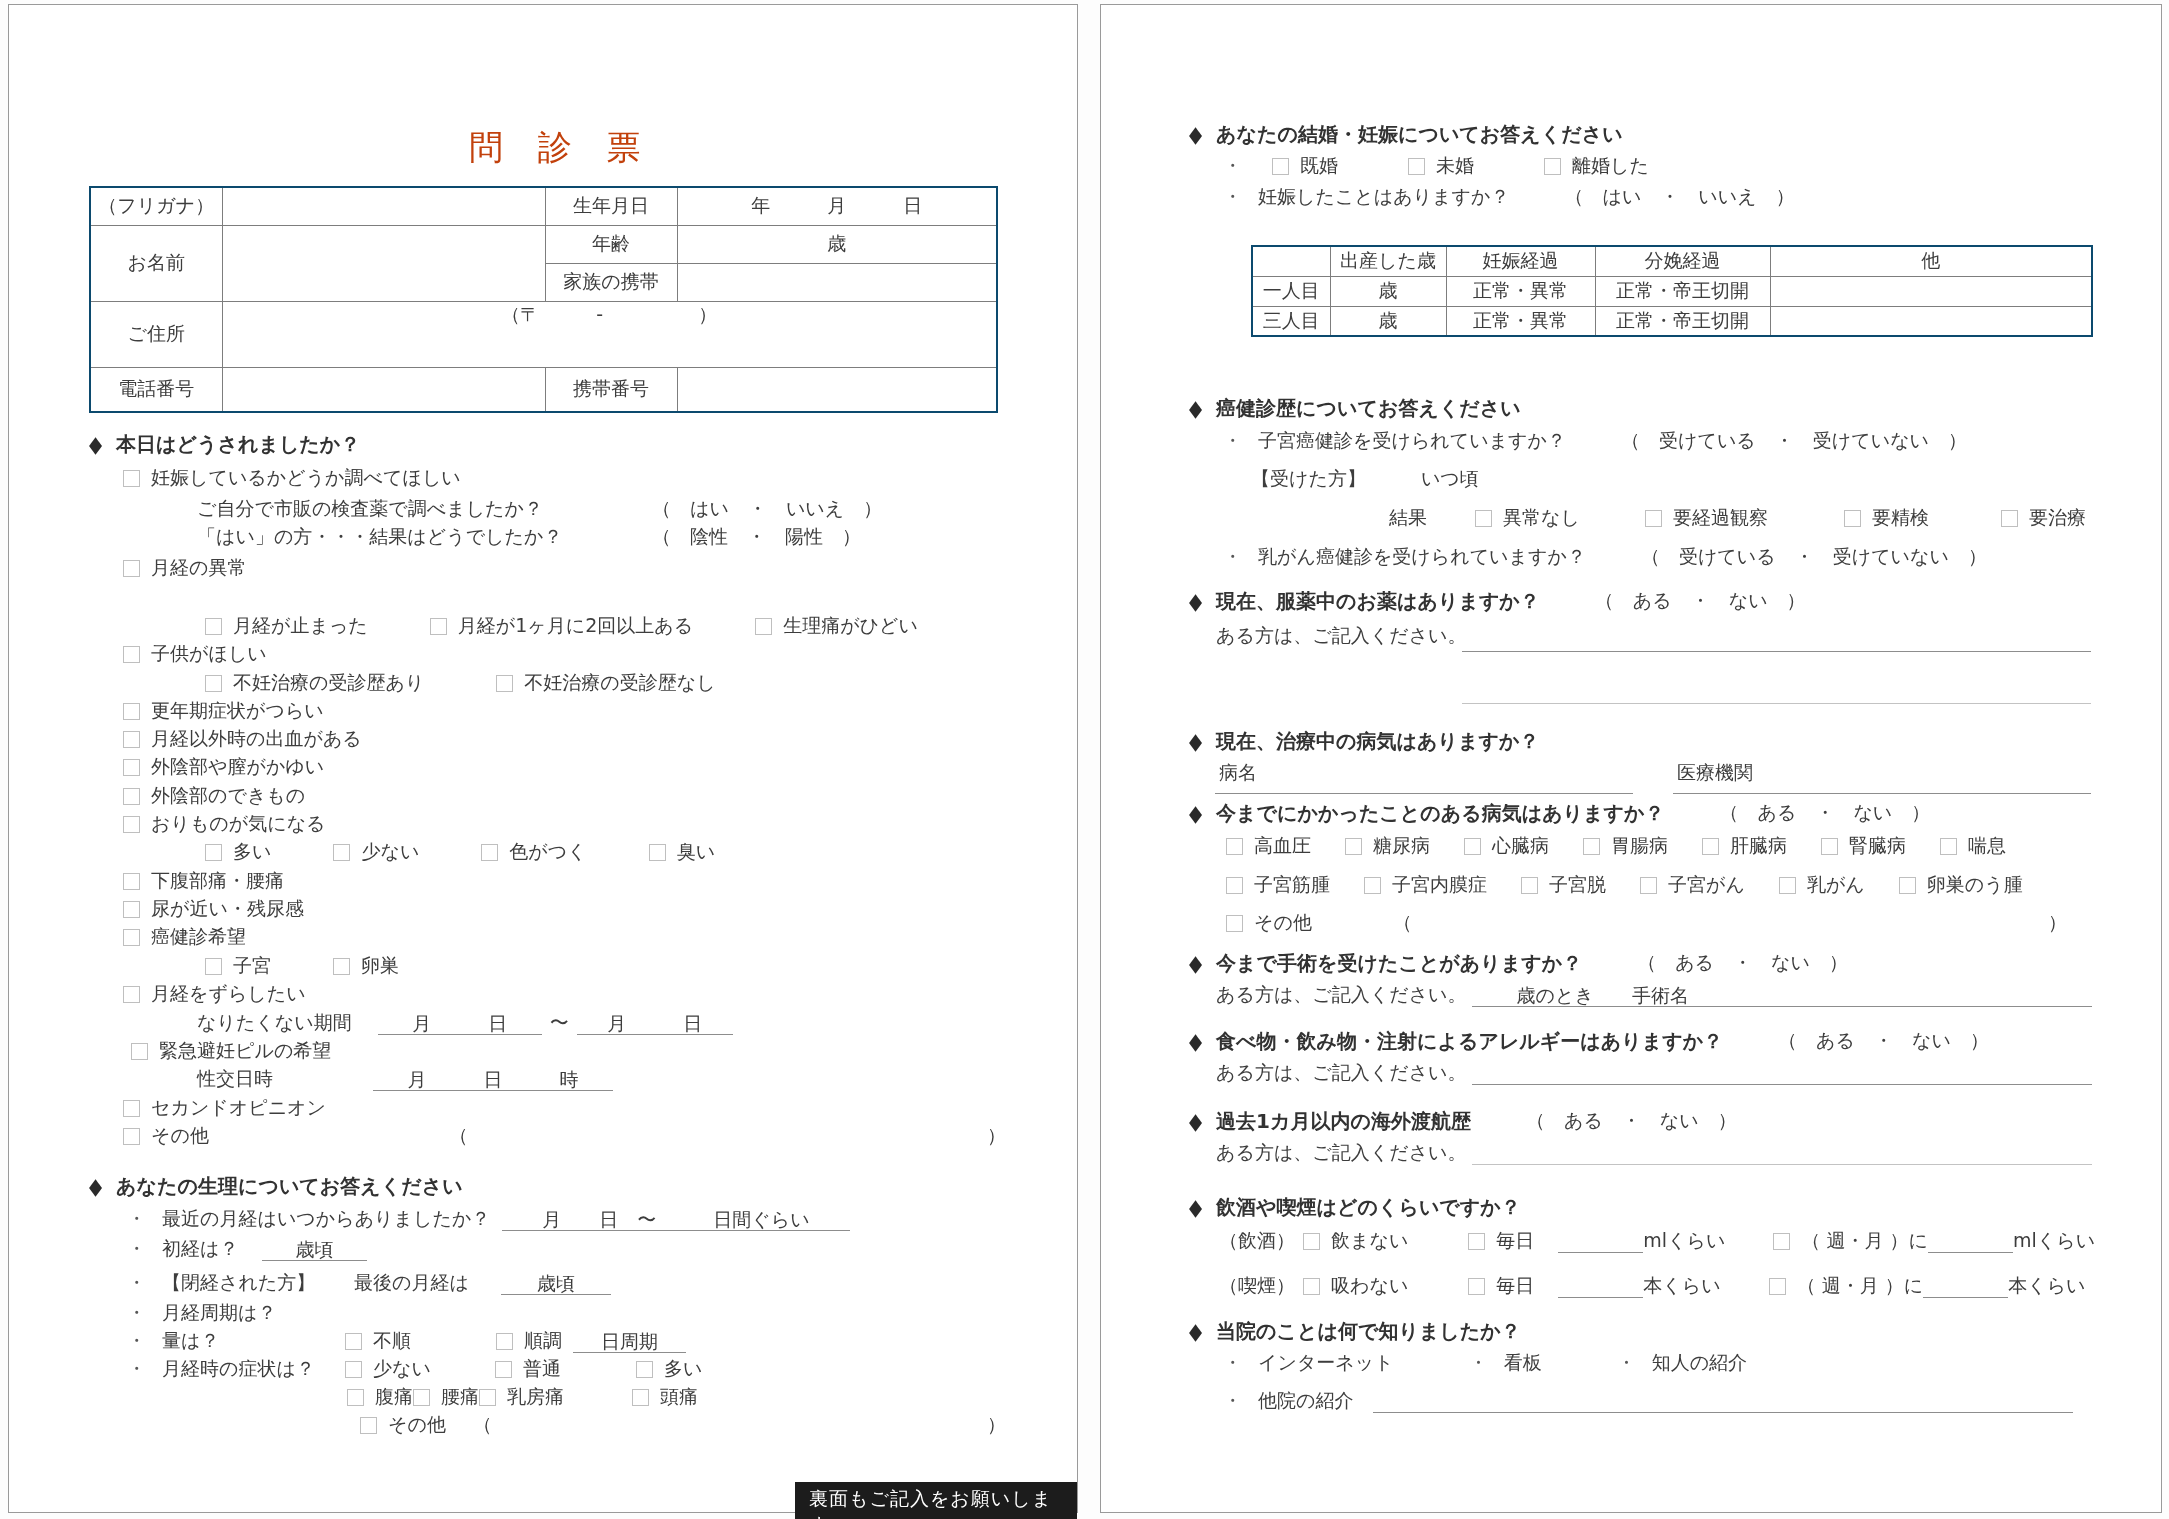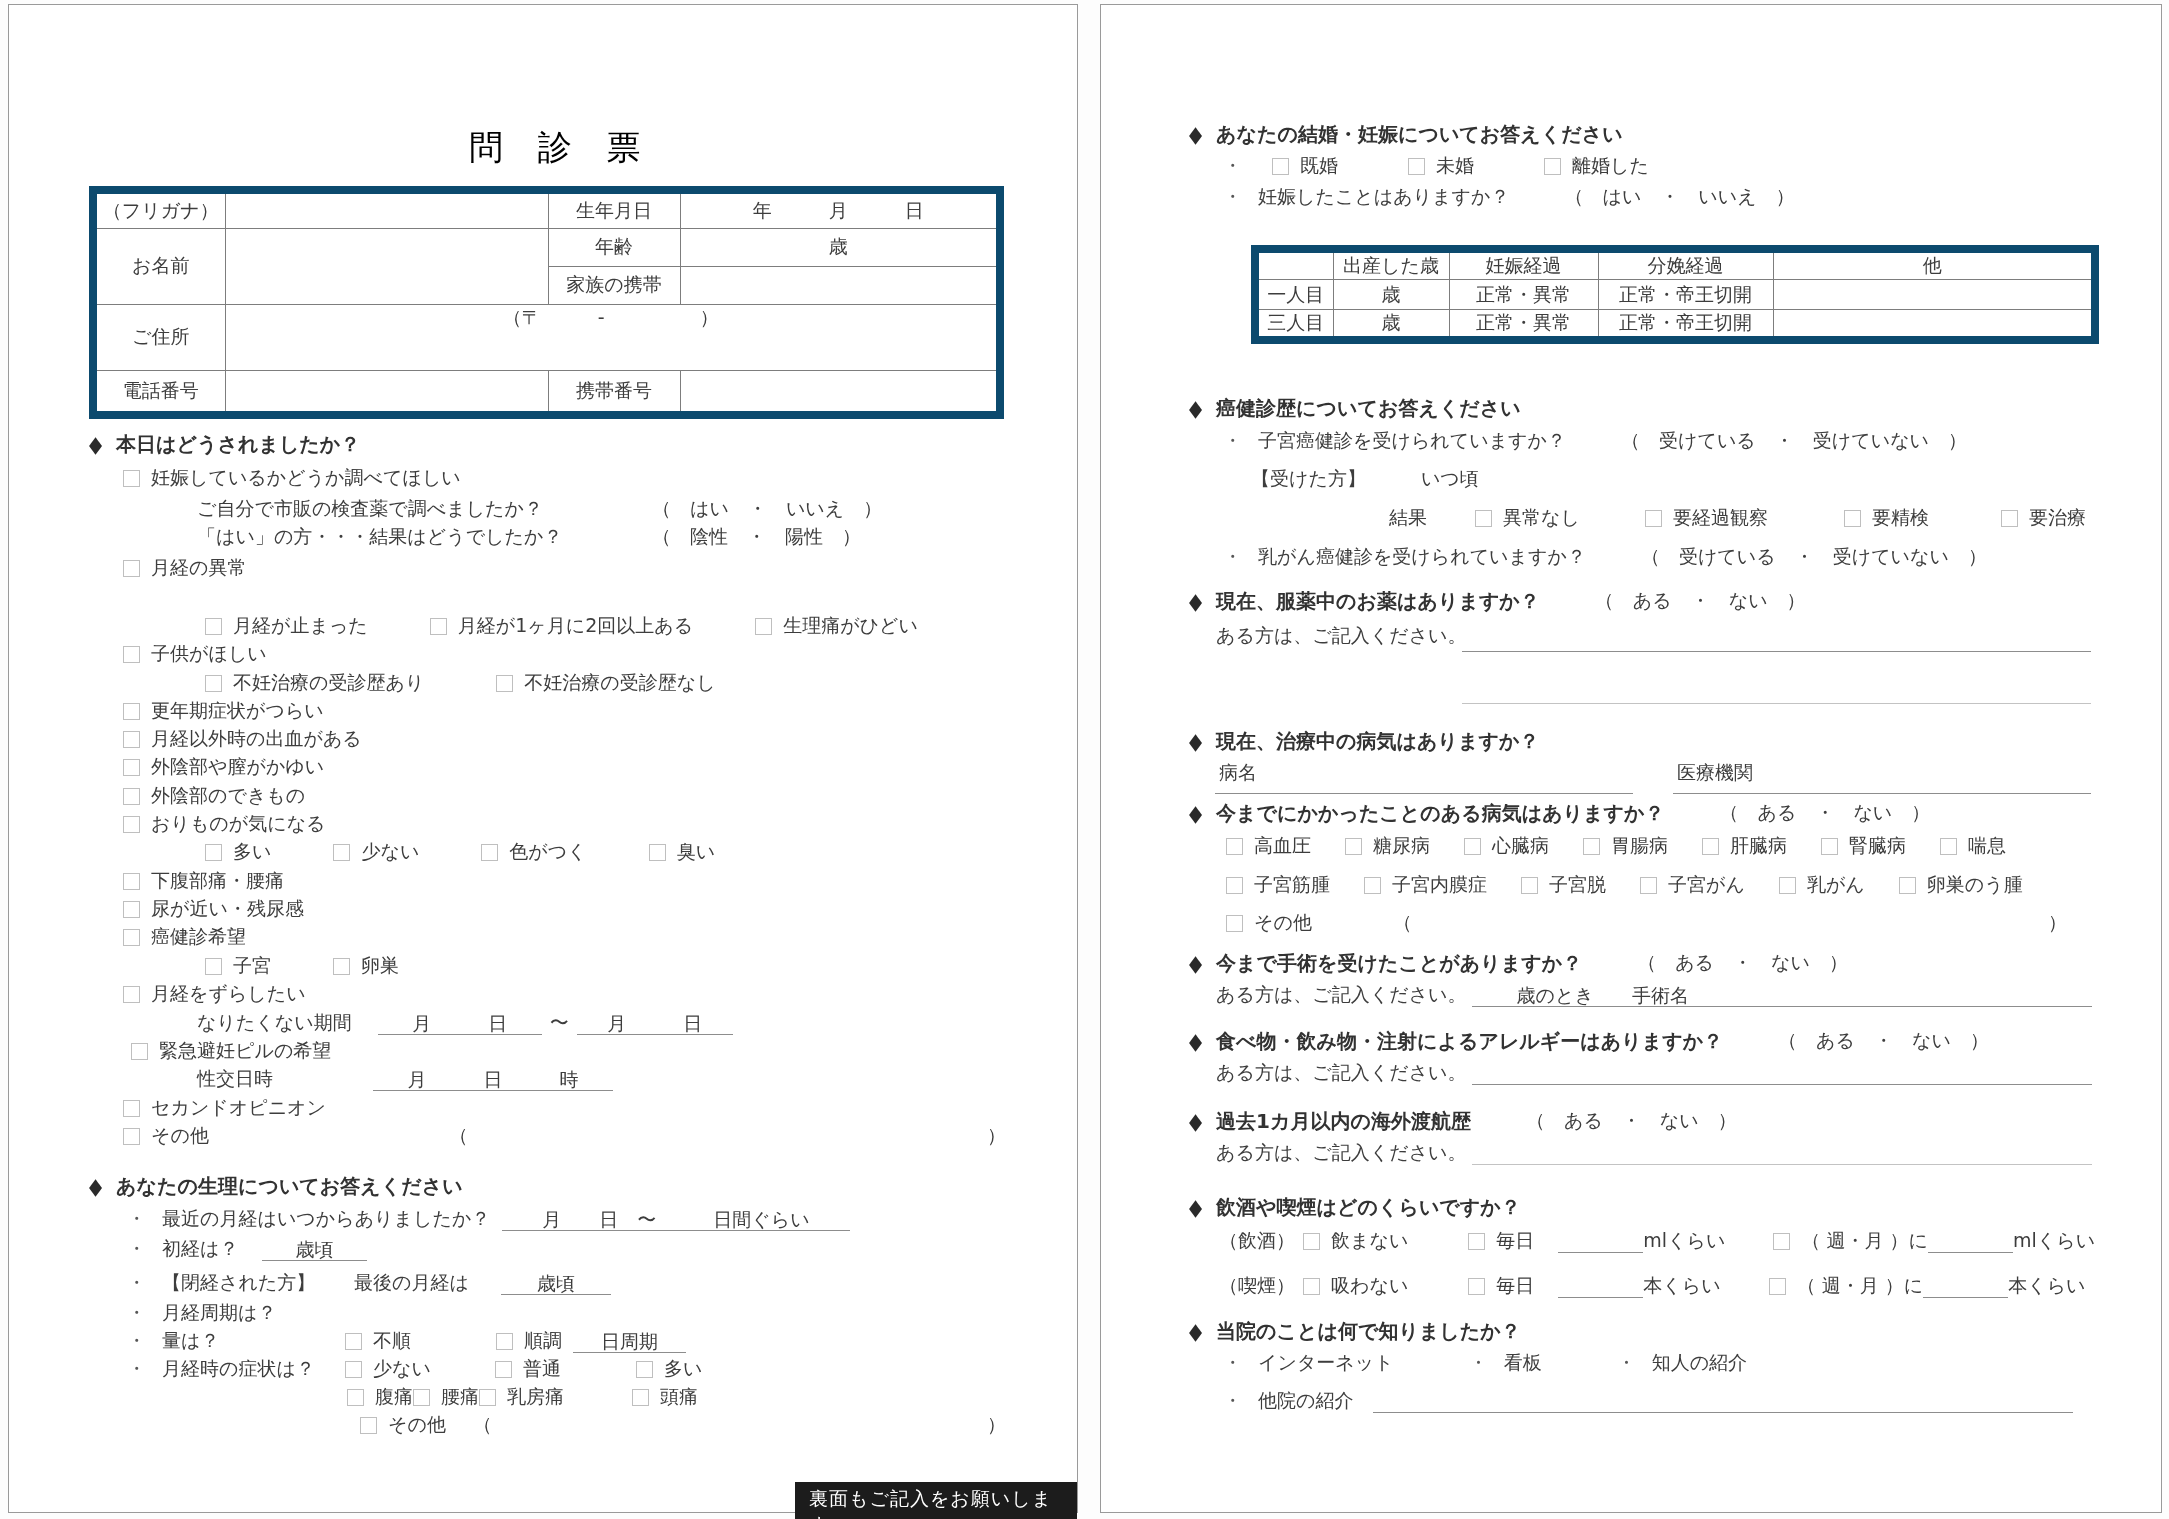--- a/index.html
+++ b/index.html
@@ -12,24 +12,24 @@
   .sec{font-weight:bold;font-size:20px;color:#323232;}
   .dia{display:inline-block;margin-right:14px;font-size:17px;transform:scaleY(1.35);color:#2a2a2a;}
   .bu{margin-right:16px;color:#555;flex:none;}
   .cb{width:15px;height:15px;border:1.5px solid #bfbfbf;flex:none;display:inline-block;background:#fff;}
   .cbi{display:flex;align-items:center;}
   .cbi>.cb{margin-right:11px;}
   .u{display:inline-block;border-bottom:1.5px solid #8d8d8d;text-align:center;height:24px;box-sizing:border-box;}
   .ap{position:absolute;top:0;height:100%;display:flex;align-items:center;}
   .hline{position:absolute;border-bottom:1.5px solid #8d8d8d;height:0;}
   .lt{border-color:#c3c3c3;}
-  .pagetitle{position:absolute;font-size:34px;letter-spacing:12px;color:#000000;font-weight:500;}
+  .pagetitle{position:absolute;font-size:34px;letter-spacing:12px;color:#c2410c;font-weight:500;}
   table.frm{border-collapse:collapse;position:absolute;table-layout:fixed;}
   table.frm td{border:1px solid #7d7d7d;font-size:19px;text-align:center;padding:0;color:#3d3d3d;overflow:hidden;}
-  table.frm{border:8px solid #0c4a6e;}
+  table.frm{border:2px solid #0c4a6e;}
   td.va-top{vertical-align:top;text-align:left;padding:6px 10px;}
   td.ra{text-align:right;padding-right:10px;}
   td.sm{font-size:17px;}
   .blackbox{position:absolute;background:#1c1c1c;color:#fff;font-size:19px;padding:4px 14px;letter-spacing:1px;}
   .logo{position:absolute;}
 </style>
 </head>
 <body>
 
 <div id="canvas">

